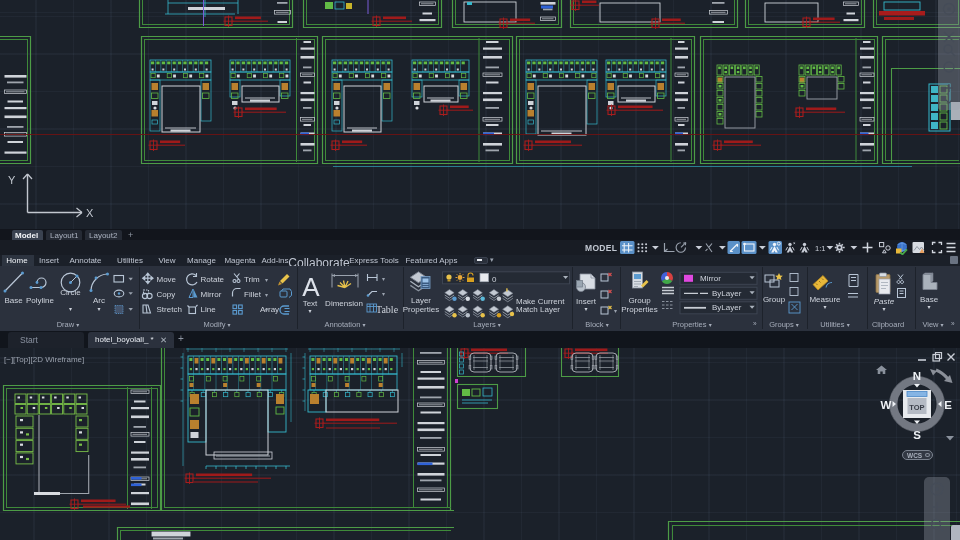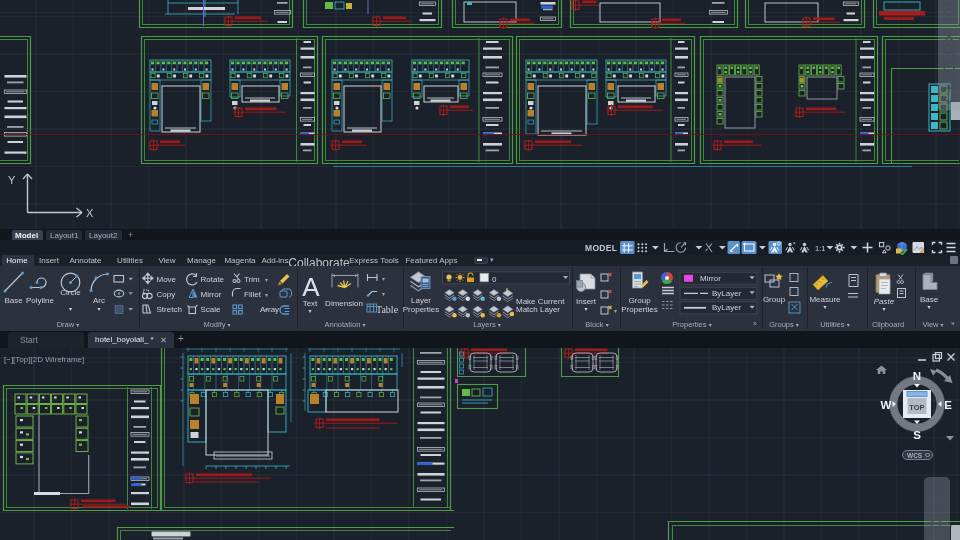--- a/index.html
+++ b/index.html
@@ -819,21 +819,21 @@
 <div class="txt" style="left:99px;top:295.5px;font-size:8px;color:#ced3dc;transform:translateX(-50%);">Arc</div>
 <div class="txt" style="left:70.5px;top:304.5px;font-size:6px;color:#ced3dc;transform:translateX(-50%);">▾</div>
 <div class="txt" style="left:99px;top:304.5px;font-size:6px;color:#ced3dc;transform:translateX(-50%);">▾</div>
 <div class="txt" style="left:156.5px;top:274.5px;font-size:8px;color:#ced3dc;">Move</div>
 <div class="txt" style="left:200.5px;top:274.5px;font-size:8px;color:#ced3dc;">Rotate</div>
 <div class="txt" style="left:244px;top:274.5px;font-size:8px;color:#ced3dc;">Trim</div>
 <div class="txt" style="left:156.5px;top:289.5px;font-size:8px;color:#ced3dc;">Copy</div>
 <div class="txt" style="left:200.5px;top:289.5px;font-size:8px;color:#ced3dc;">Mirror</div>
 <div class="txt" style="left:244px;top:289.5px;font-size:8px;color:#ced3dc;">Fillet</div>
 <div class="txt" style="left:156.5px;top:304.5px;font-size:8px;color:#ced3dc;">Stretch</div>
-<div class="txt" style="left:200.5px;top:304.5px;font-size:8px;color:#ced3dc;">Scale</div>
+<div class="txt" style="left:200.5px;top:304.5px;font-size:8px;color:#ced3dc;">Line</div>
 <div class="txt" style="left:244px;top:304.5px;font-size:8px;color:#ced3dc;padding-left:16px;">Array</div>
 <div class="txt" style="left:265px;top:276px;font-size:6px;color:#9aa2ae;">▾</div>
 <div class="txt" style="left:265px;top:291px;font-size:6px;color:#9aa2ae;">▾</div>
 <div class="txt" style="left:265px;top:306px;font-size:6px;color:#9aa2ae;">▾</div>
 <div class="txt" style="left:310px;top:299px;font-size:8px;color:#ced3dc;transform:translateX(-50%);">Text</div>
 <div class="txt" style="left:310px;top:306.5px;font-size:6px;color:#ced3dc;transform:translateX(-50%);">▾</div>
 <div class="txt" style="left:344px;top:299px;font-size:8px;color:#ced3dc;transform:translateX(-50%);">Dimension</div>
 <div class="txt" style="left:376px;top:304px;font-size:10px;color:#ced3dc;font-family:Liberation Serif, serif;">Table</div>
 <div class="txt" style="left:382px;top:274.5px;font-size:6px;color:#9aa2ae;">▾</div>
 <div class="txt" style="left:382px;top:289.5px;font-size:6px;color:#9aa2ae;">▾</div>

